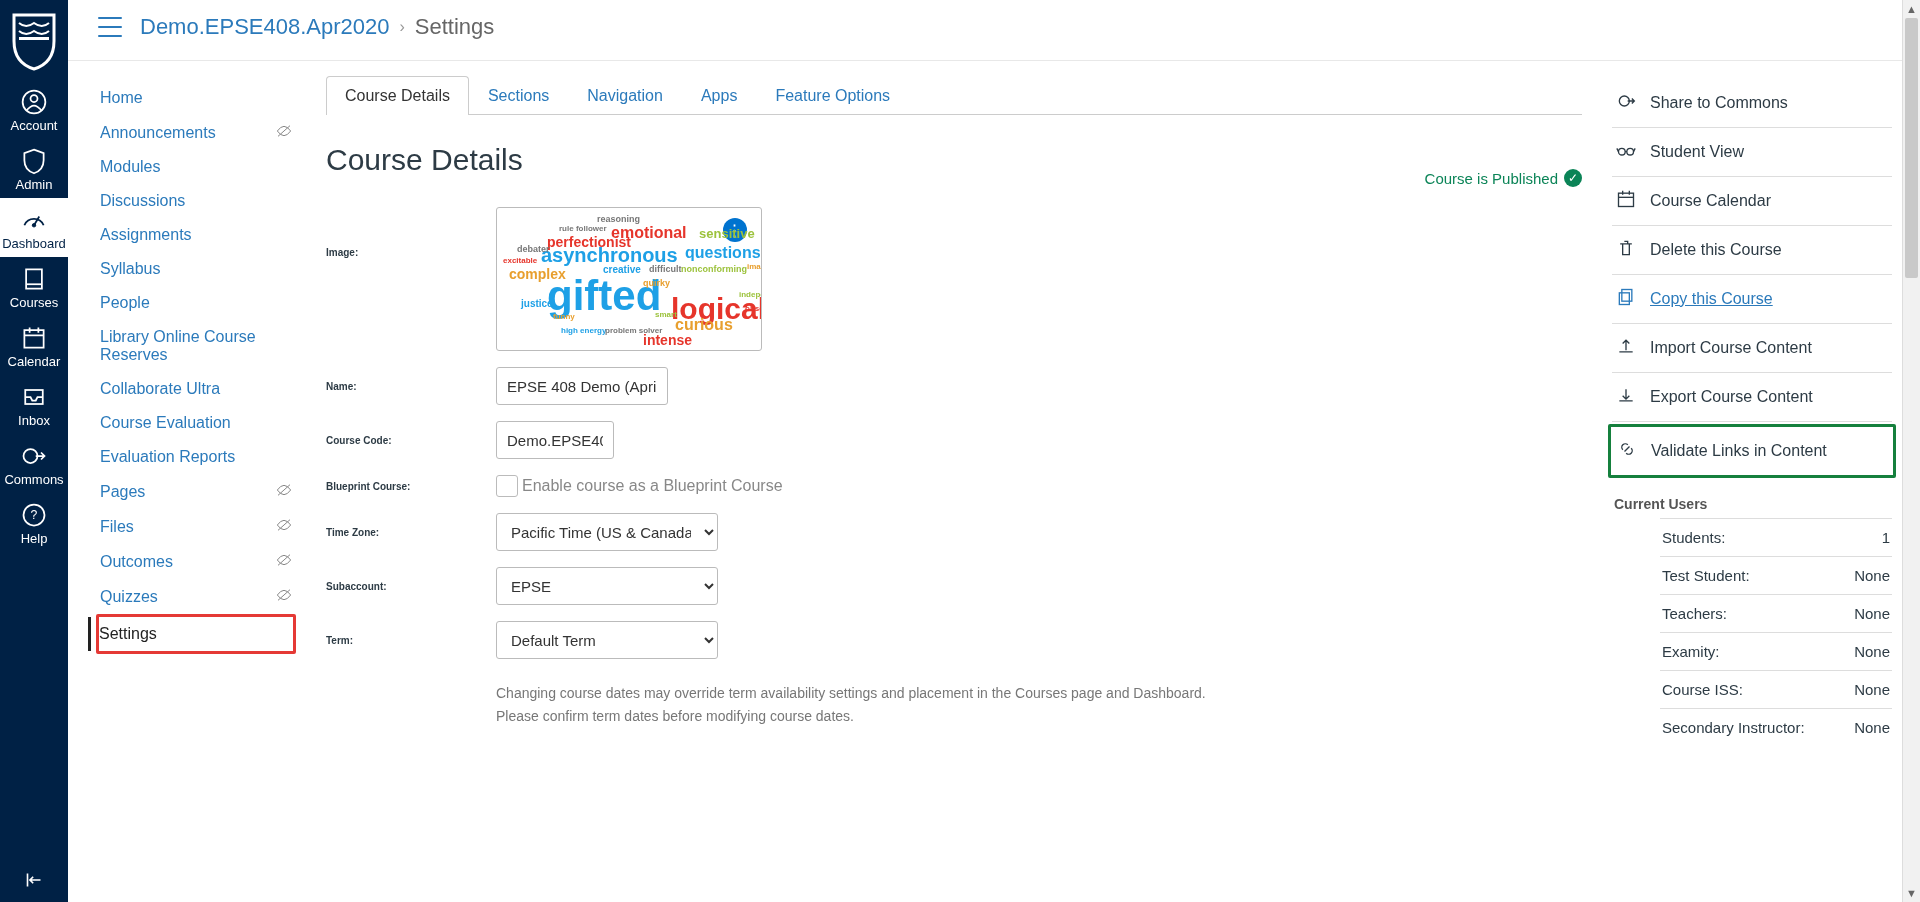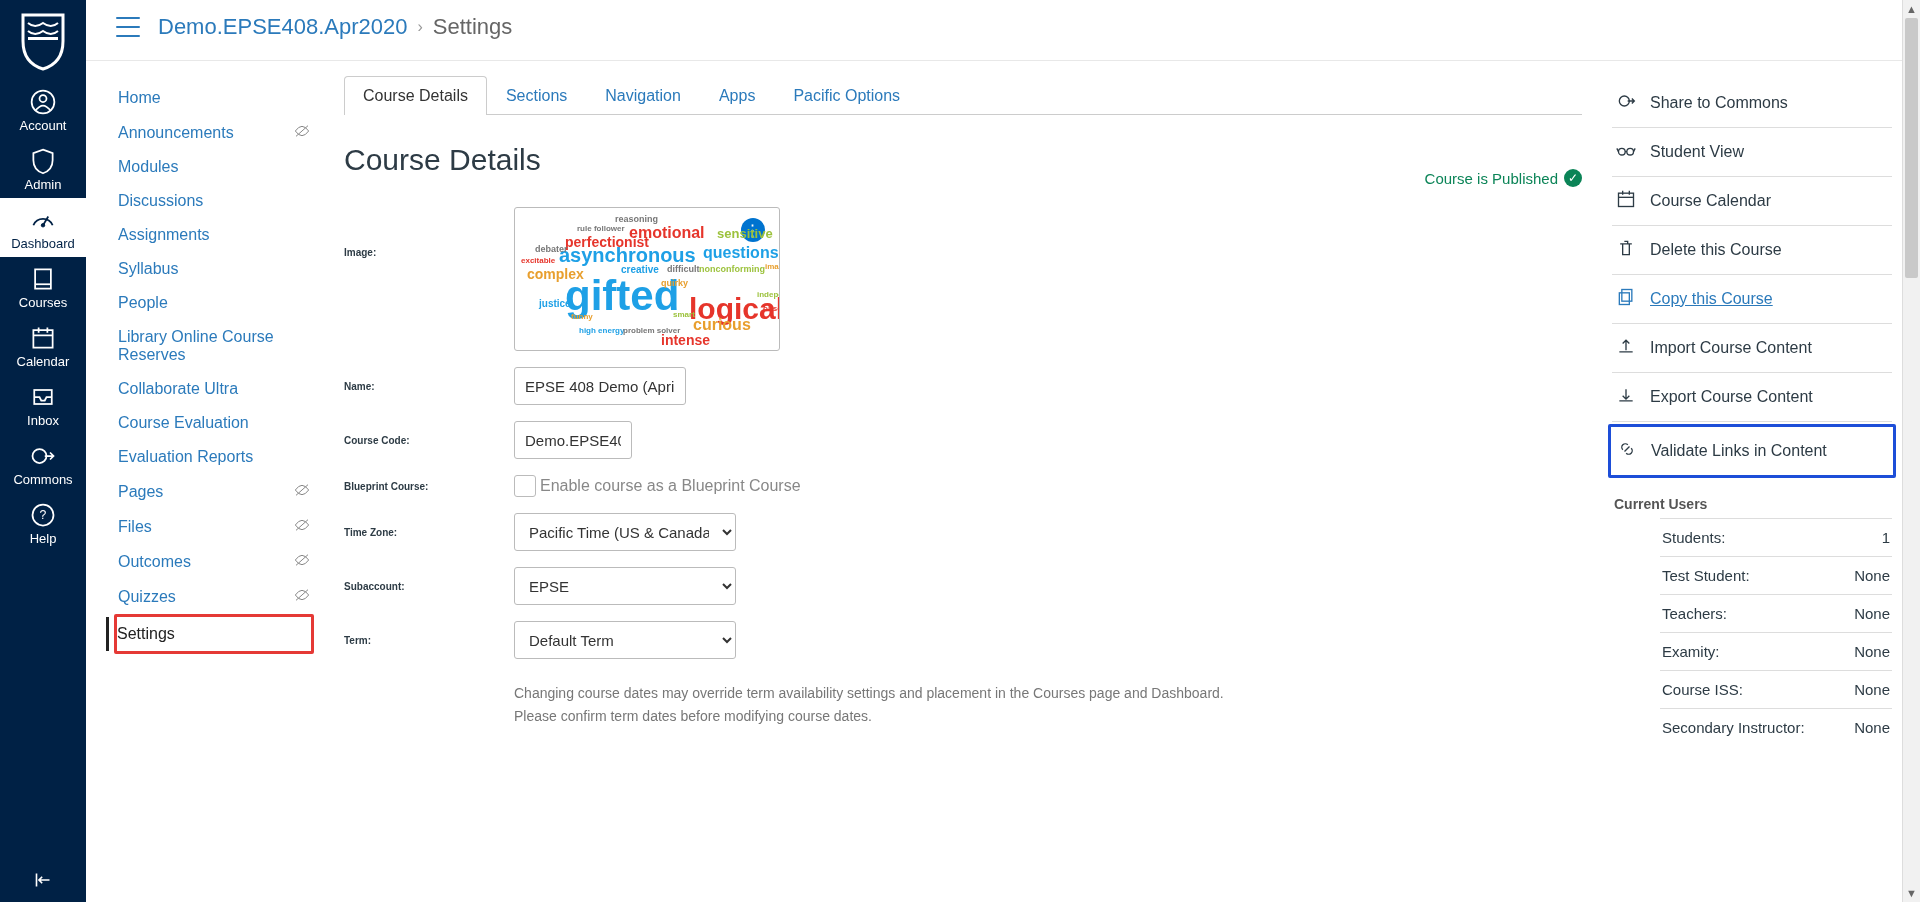--- a/index.html
+++ b/index.html
@@ -1,20 +1,20 @@
 <!DOCTYPE html>
 <html><head>
 <meta charset="utf-8">
 <style>
   * { box-sizing: border-box; margin: 0; padding: 0; }
   html, body { height: 100%; font-family: "Helvetica Neue", Arial, sans-serif; font-size: 16px; color: #333; background: #fff; }
   body { display: flex; }
 
   
-  .global-nav { width: 86px; background: #002145; color: #fff; display: flex; flex-direction: column; align-items: center; padding-top: 8px; }
+  .global-nav { width: 68px; background: #002145; color: #fff; display: flex; flex-direction: column; align-items: center; padding-top: 8px; }
   .global-nav .logo { width: 50px; height: 58px; margin: 4px 0 10px; display: flex; align-items: center; justify-content: center; }
   .global-nav .nav-item { width: 86px; display: flex; flex-direction: column; align-items: center; justify-content: center; padding: 8px 0 6px; cursor: pointer; color: #fff; font-size: 13px; }
   .global-nav .nav-item.active { background: #fff; color: #002145; }
   .global-nav .nav-item svg { width: 28px; height: 28px; margin-bottom: 2px; }
   .global-nav .nav-item .label { font-size: 13px; }
   .global-nav .spacer { flex: 1; }
   .global-nav .collapse { width: 86px; height: 44px; display: flex; align-items: center; justify-content: center; cursor: pointer; }
   
   .global-nav .nav-item.active { color: #002145; }
   .global-nav .nav-item.active svg { stroke: #002145; fill: #002145; }
@@ -70,21 +70,21 @@
   .bp-row { display: flex; align-items: center; gap: 4px; color: #888; }
   .chk { width: 22px; height: 22px; border: 1px solid #bbb; border-radius: 3px; display: inline-block; }
   .hint { color: #777; font-size: 14px; line-height: 1.5; margin-top: 8px; }
 
   
   .right-rail { padding-top: 4px; }
   .rr-item { display: flex; align-items: center; gap: 14px; padding: 12px 4px; border-bottom: 1px solid #ddd; cursor: pointer; color: #2d3b45; font-size: 16px; }
   .rr-item svg { width: 20px; height: 20px; flex: 0 0 20px; }
   .rr-item.link { color: #2b7abb; }
   .rr-item.link .text { text-decoration: underline; }
-  .rr-highlight { border: 3px solid #1d4ed8; border-radius: 2px; margin: 2px -4px; padding-left: 6px; padding-right: 6px; }
+  .rr-highlight { border: 3px solid #15803d; border-radius: 2px; margin: 2px -4px; padding-left: 6px; padding-right: 6px; }
   .rr-section-title { font-size: 14px; font-weight: 700; color: #555; margin: 18px 0 6px 2px; }
   .rr-table .trow { display: flex; justify-content: space-between; padding: 10px 2px; border-top: 1px solid #ddd; font-size: 15px; color: #2d3b45; margin-left: 48px; }
 
   
   .fake-scroll { position: fixed; right: 0; top: 0; bottom: 0; width: 18px; background: #f1f1f1; border-left: 1px solid #ddd; }
   .fake-scroll .up, .fake-scroll .down { height: 18px; display: flex; align-items: center; justify-content: center; color: #666; font-size: 11px; background: #f1f1f1; }
   .fake-scroll .thumb { position: absolute; top: 18px; left: 2px; right: 2px; height: 260px; background: #c9c9c9; border-radius: 2px; }
 </style>
 </head>
 <body>
@@ -262,21 +262,21 @@
           </div>
         </div>
     </aside>
 
     <section class="content">
       <div class="tabs">
         <div class="tab active">Course Details</div>
         <div class="tab">Sections</div>
         <div class="tab">Navigation</div>
         <div class="tab">Apps</div>
-        <div class="tab">Pacific Options</div>
+        <div class="tab">Feature Options</div>
       </div>
 
       <div class="page-head">
         <h1>Course Details</h1>
         <span class="published">
           <span>Course is Published</span>
           <span class="pub-badge">✓</span>
         </span>
       </div>
 

